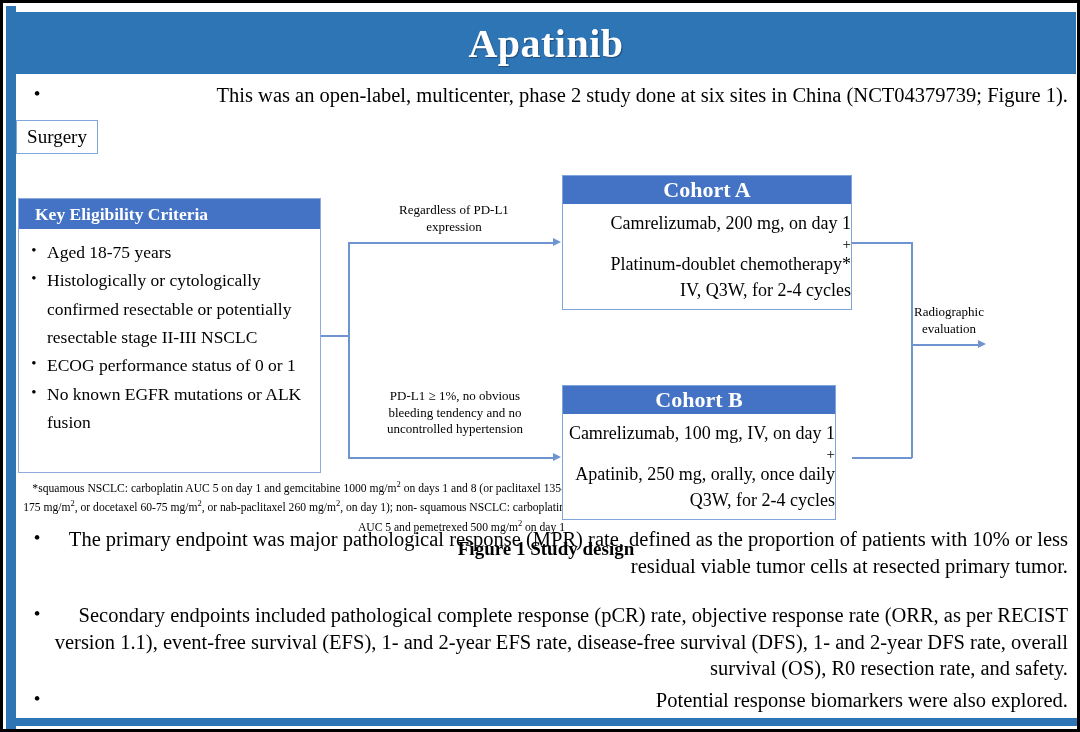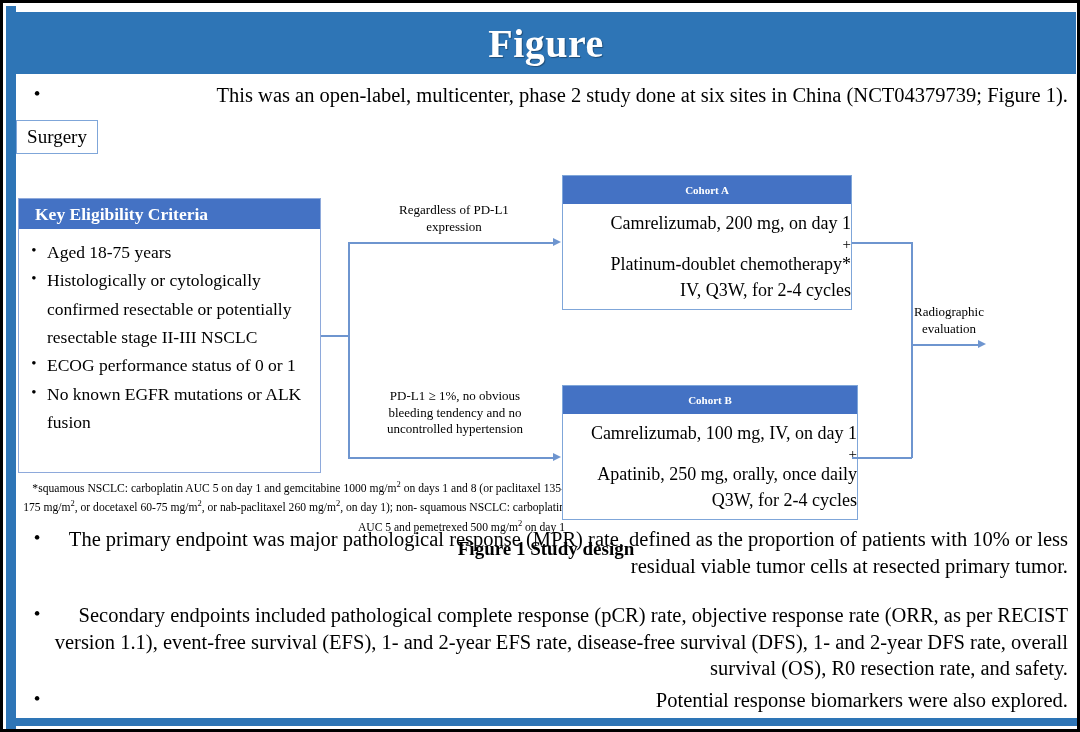--- a/index.html
+++ b/index.html
@@ -164,27 +164,27 @@
   
   #cohort-a {
     left: 546px;
     top: 55px;
     width: 290px;
     height: 135px;
   }
   #cohort-b {
     left: 546px;
     top: 265px;
-    width: 296px;
+    width: 274px;
     height: 135px;
   }
   .cohort .box-header {
     height: 28px;
     line-height: 28px;
-    font-size: 11px;
+    font-size: 22px;
   }
   .cohort .box-body {
     text-align: right;
     font-size: 18px;
     line-height: 1.44;
     padding-top: 7px;
     color: #000000;
   }
   .cohort .plus {
     font-size: 15px;
@@ -247,21 +247,21 @@
 </style>
 </head>
 <body>
 
 <div class="slide">
 
   <div class="left-stripe"></div>
   <div class="bottom-stripe"></div>
 
   <div class="title-bar">
-    <span class="title-text">Figure</span>
+    <span class="title-text">Apatinib</span>
   </div>
 
   <div class="body-area">
 
     <div class="bullet lead-bullet">
       <span class="dot">•</span>
       <span class="btext">This was an open-label, multicenter, phase 2 study done at six sites in China (NCT04379739; Figure 1).</span>
     </div>
 
     <div class="figure">

